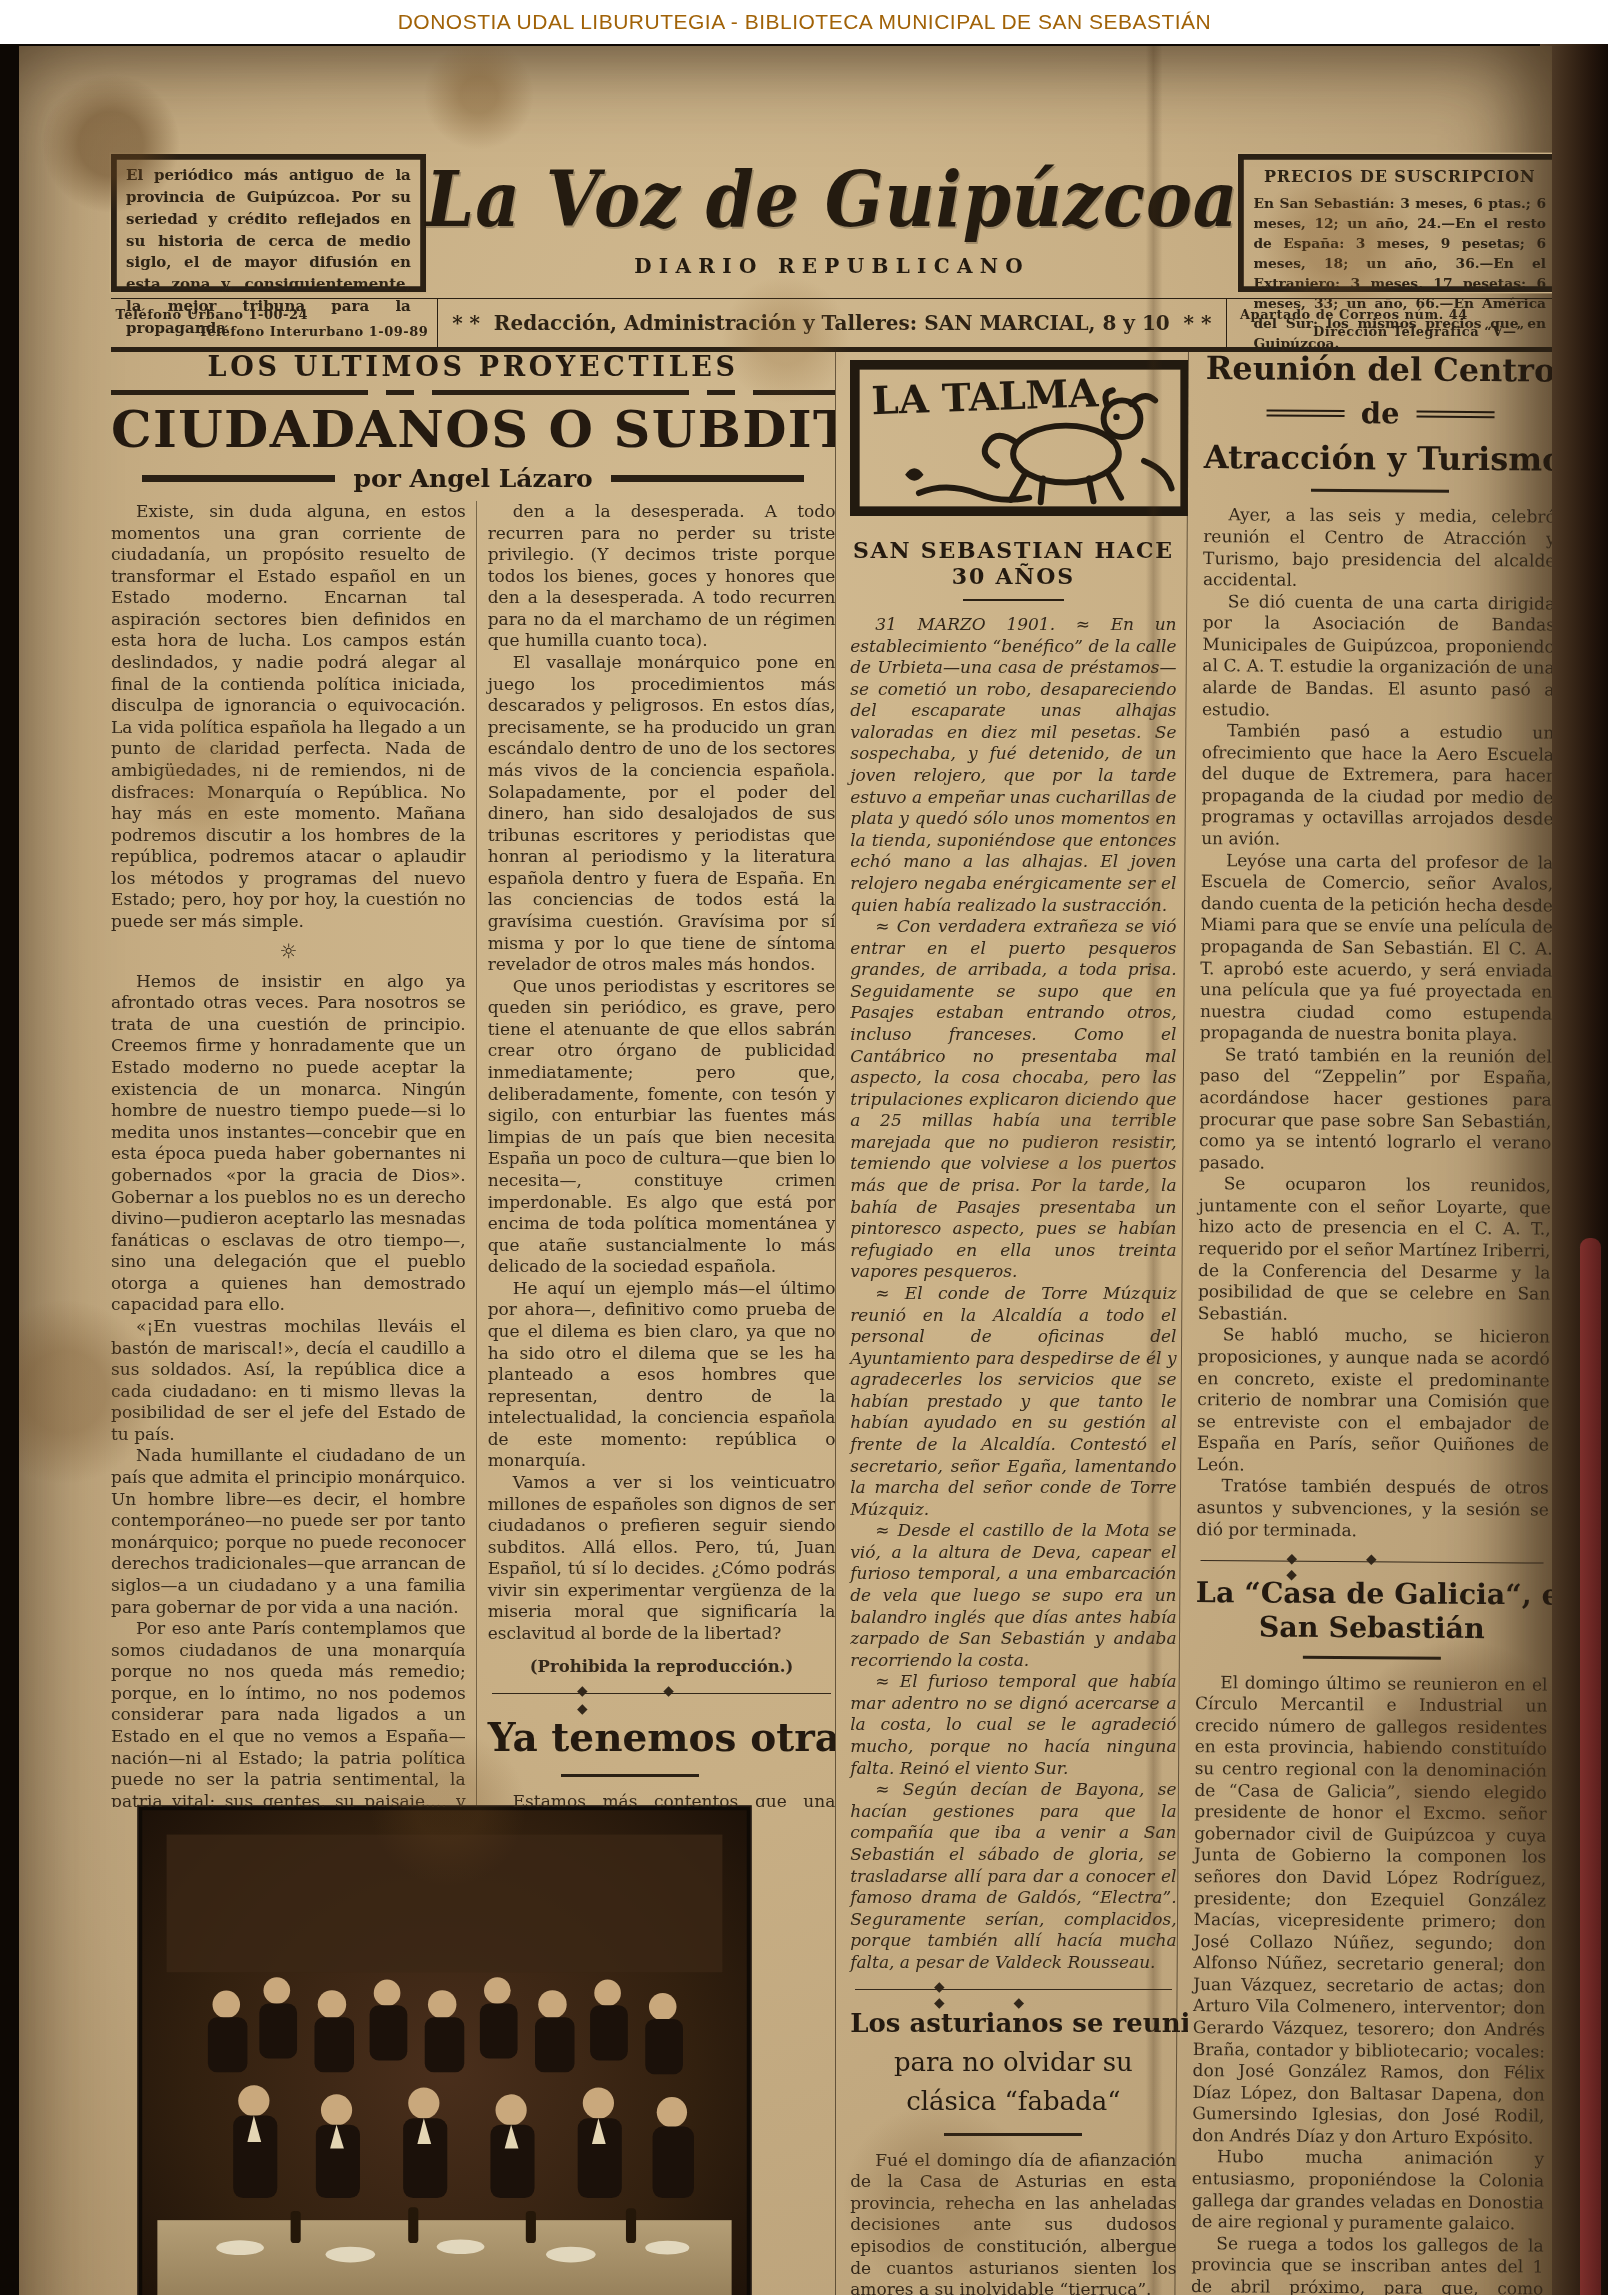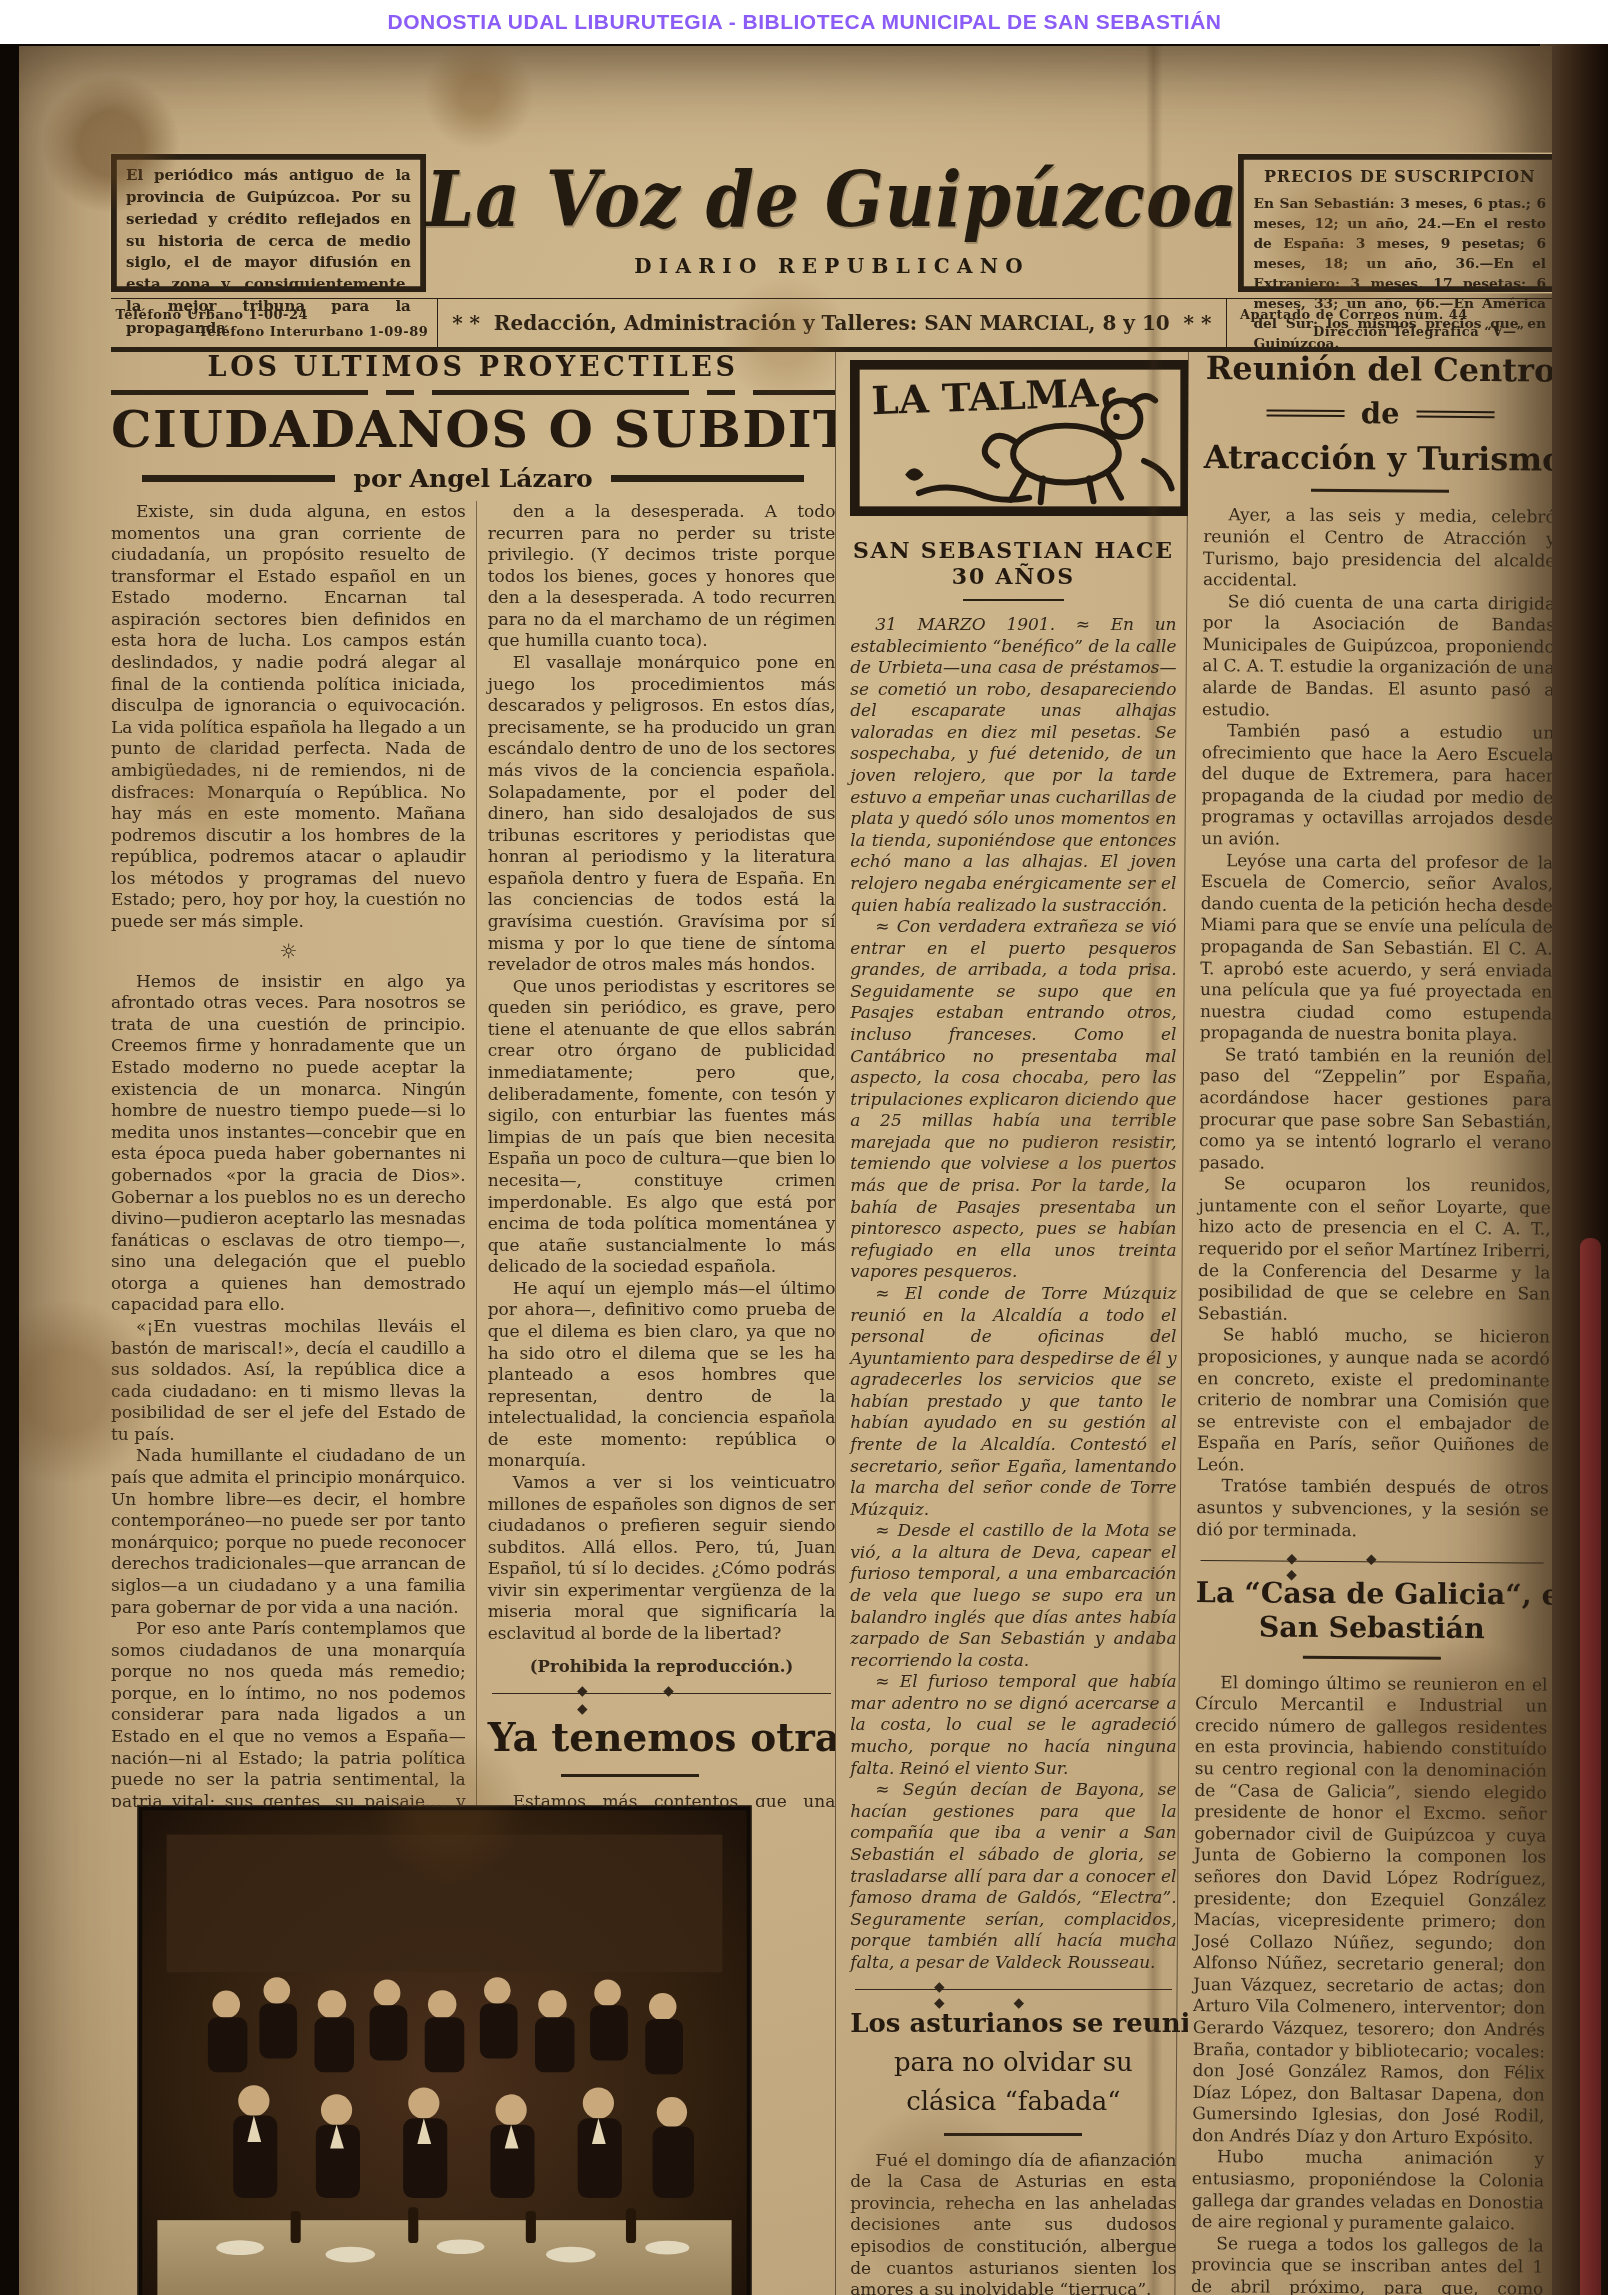--- a/index.html
+++ b/index.html
@@ -4,21 +4,21 @@
 <style>
   html,body{margin:0;padding:0;}
   body{width:1609px;height:2554px;background:#0d0804;overflow:hidden;
        font-family:"DejaVu Serif","Liberation Serif",serif;}
   #stage{position:relative;width:1609px;height:2554px;overflow:hidden;}
 
   
   #archive-bar{position:absolute;left:0;top:0;width:100%;height:44px;background:#ffffff;
     display:flex;align-items:center;justify-content:center;z-index:40;}
   #archive-bar span{font-family:"Liberation Sans","DejaVu Sans",sans-serif;font-size:21px;
-    font-weight:bold;color:#8b5cf6;letter-spacing:0.5px;}
+    font-weight:normal;color:#a16207;letter-spacing:0.5px;}
   #book-edge{position:absolute;right:0;top:44px;width:69px;height:2510px;z-index:5;
     background:linear-gradient(90deg,#57422d 0%,#3c2a1a 40%,#23150c 75%,#120a05 100%);}
   #book-edge .maroon{position:absolute;right:8.3px;top:1194px;width:21px;height:1285px;
     background:linear-gradient(90deg,#7e2f2c,#5c1f1d);border-radius:9.2px;}
 
   
   #paper{position:absolute;left:19px;top:46px;width:1533px;height:2447px;z-index:10;
     background:radial-gradient(ellipse at 45% 28%,#d2bb92 0%,#c8af85 42%,#bba27a 70%,#a2875f 95%,#8f744e 100%);
     box-shadow:inset 0 0 101px rgba(44,28,12,.55), inset -27.5px 0 73px rgba(44,28,12,.5);
     overflow:hidden;color:#34281a;}

